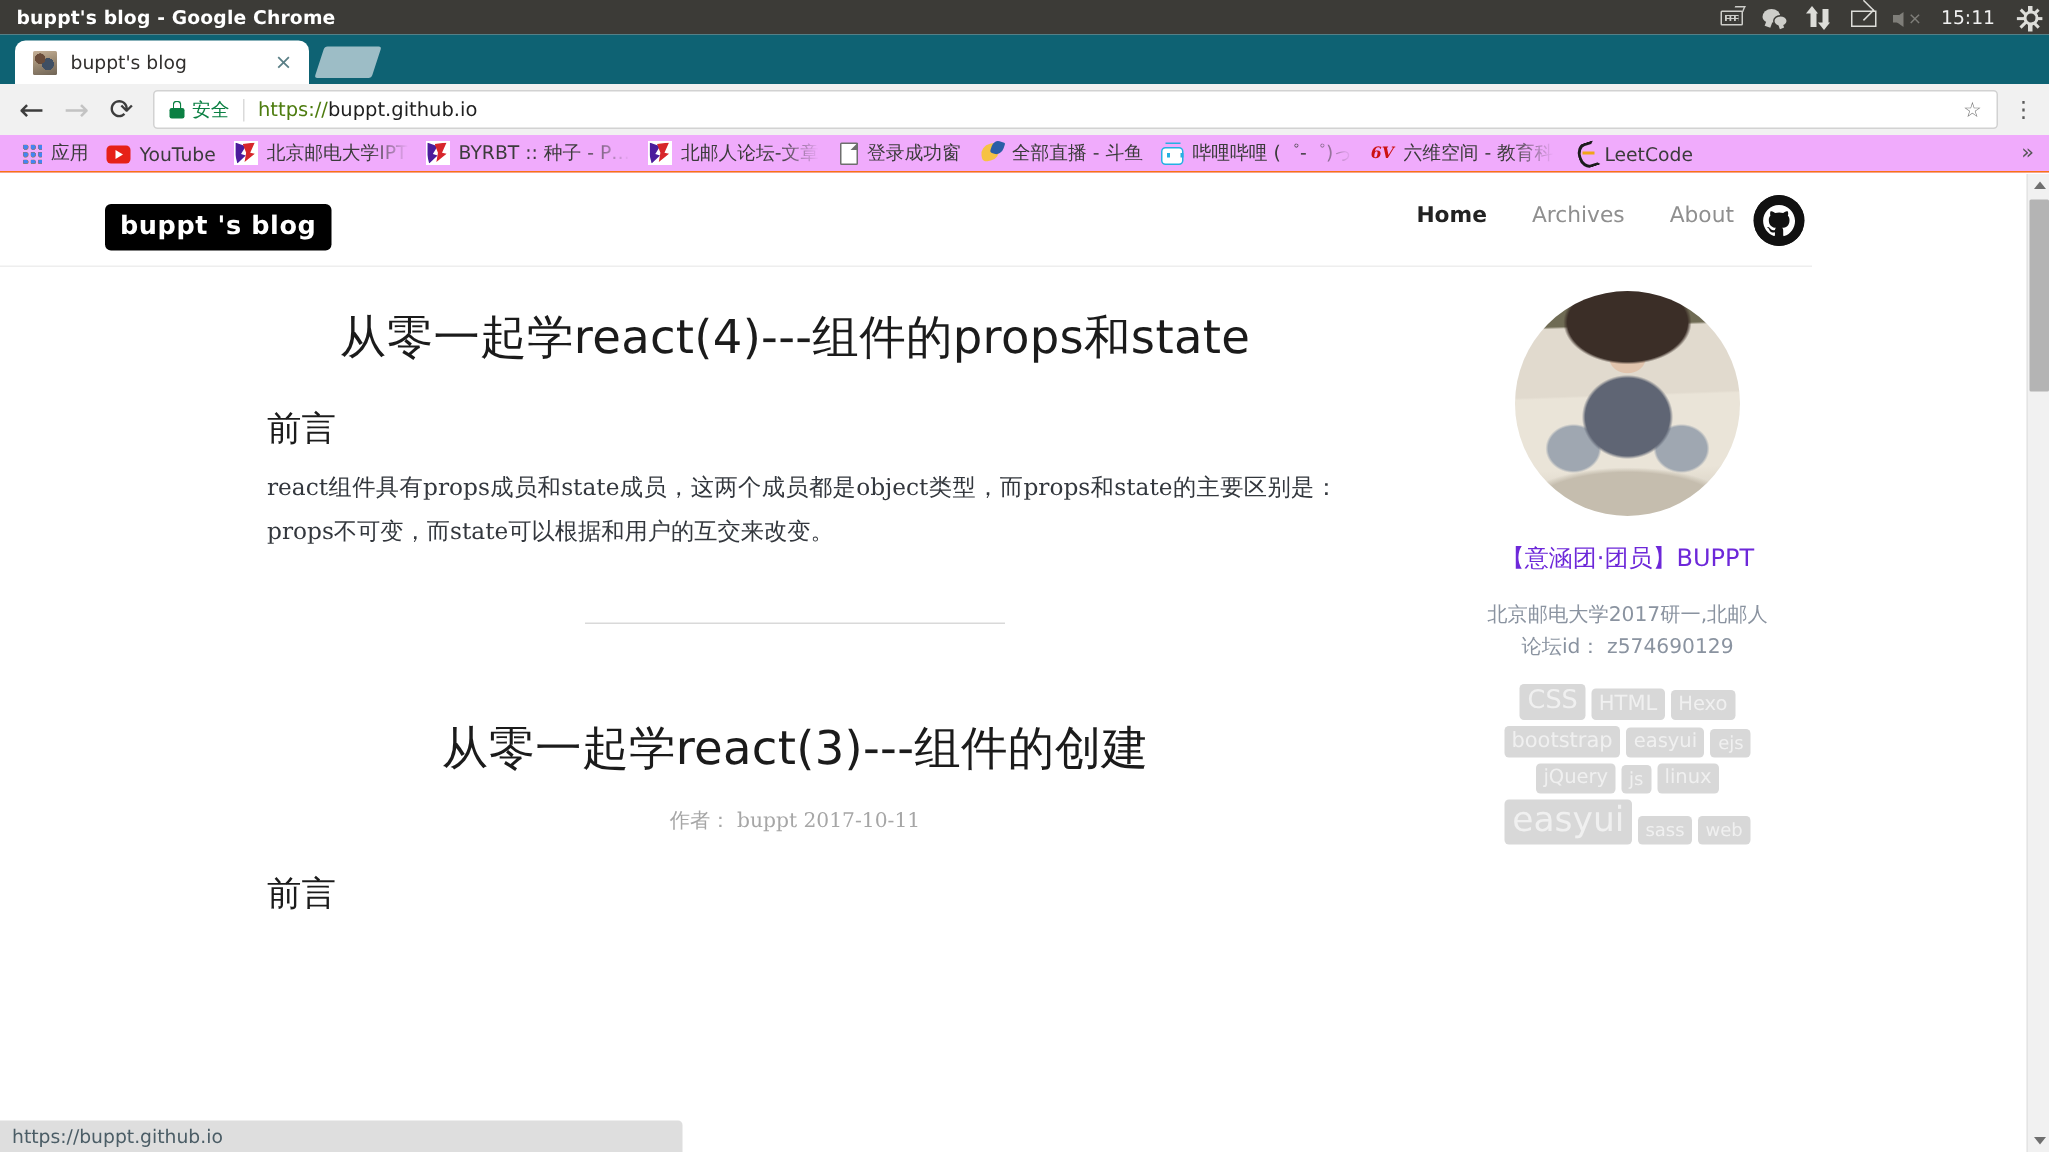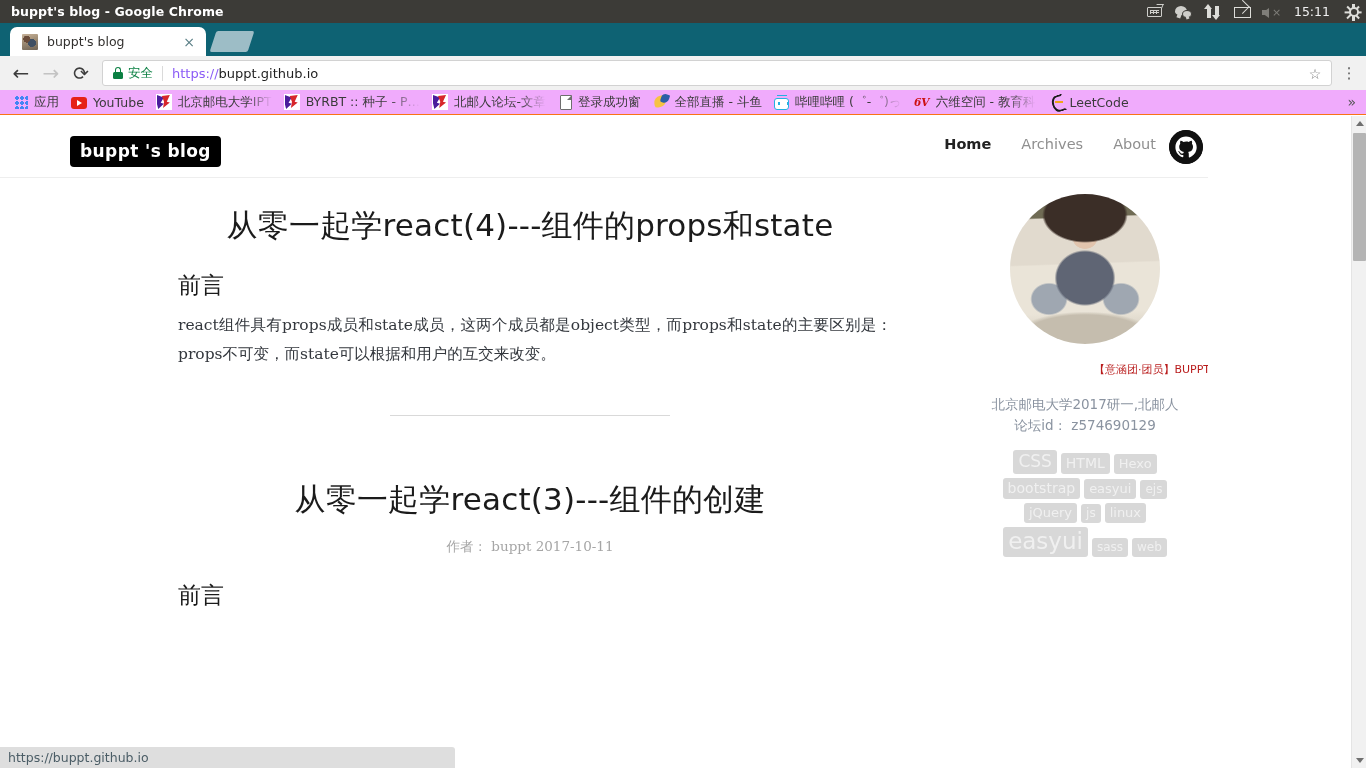--- a/index.html
+++ b/index.html
@@ -156,21 +156,21 @@
   #lock-icon .body { position:absolute; left:0; bottom:0; width:10px; height:7.5px;
                      background:#0b8043; border-radius:1.5px; }
   #lock-icon .shackle { position:absolute; left:2px; top:0; width:6px; height:6px;
                         border:1.7px solid #0b8043; border-bottom:none;
                         border-radius:3px 3px 0 0; }
   #secure-text { color:#0b8043; font-size:12.5px; margin-left:5px; flex:0 0 auto;
                  font-family:"DejaVu Sans", sans-serif; }
   #omni-sep { width:1px; height:15px; background:#dadada; margin: 0 9px; flex:0 0 auto; }
   #omni-url { font-size: 13px; color: #1f1f1f; font-family:"DejaVu Sans", sans-serif;
               white-space:nowrap; }
-  #omni-url .scheme { color:#8b5cf6; }
+  #omni-url .scheme { color:#4d7c0f; }
   #star-icon { position:absolute; right:8px; top:5px; width:16px; height:16px;
                color:#7a7a7a; font-size:14px; line-height:16px; text-align:center;
                font-family:"DejaVu Sans", sans-serif; }
   #menu-btn { width:26px; height:30px; flex:0 0 auto; margin-right:4px;
               display:flex; align-items:center; justify-content:center;
               color:#5a5a5a; font-size:15px; letter-spacing:0; }
 
   
   #bookmarks {
     position: absolute; left: 0; top: 90px; width: 1366px; height: 25px;
@@ -331,23 +331,22 @@
       radial-gradient(ellipse 46% 30% at 50% 14%, #3a2a22 0 58%, transparent 62%),
       radial-gradient(ellipse 11% 9% at 50% 30%, #e8c6ab 0 70%, transparent 75%),
       radial-gradient(ellipse 26% 24% at 50% 56%, #5d6476 0 72%, transparent 78%),
       radial-gradient(ellipse 16% 14% at 26% 70%, #9fa9b5 0 70%, transparent 78%),
       radial-gradient(ellipse 16% 14% at 74% 70%, #9fa9b5 0 70%, transparent 78%),
       radial-gradient(ellipse 60% 22% at 50% 96%, #c9c0ae 0 70%, transparent 80%),
       linear-gradient(178deg, #6f6a4f 0 16%, #e6ded0 17% 46%, #efe8da 47% 78%, #cfc6b4 100%);
     filter: saturate(.88) contrast(.96);
   }
   #profile-name {
-    margin-top: 18px; font-size: 11px; color: #b91c1c;
-    font-family: "DejaVu Sans", sans-serif;
-    text-align: right;
+    margin-top: 18px; font-size: 16px; color: #6d28d9;
+    font-family: "DejaVu Sans", sans-serif;
   }
   #profile-desc {
     margin-top: 17px; font-size: 13.5px; color: #8a93a0; line-height: 1.55;
     font-family: "DejaVu Sans", sans-serif;
   }
   #tagcloud {
     margin-top: 14px; width: 210px; margin-left: auto; margin-right: auto;
     display: flex; flex-wrap: wrap; justify-content: center;
     align-items: flex-end; gap: 4px 4px; line-height: 1;
   }

